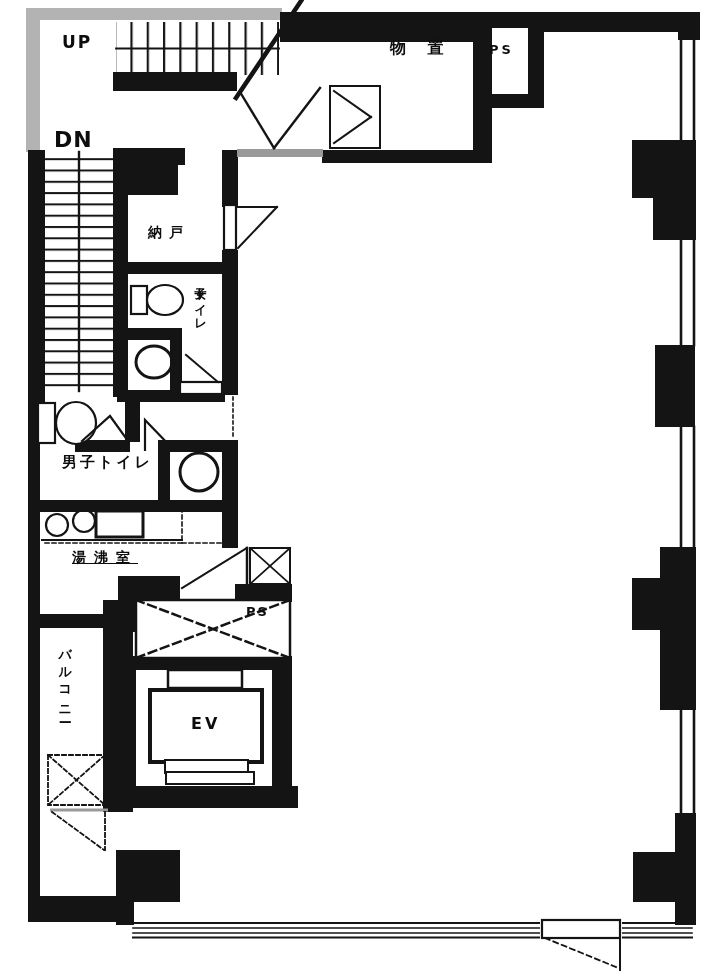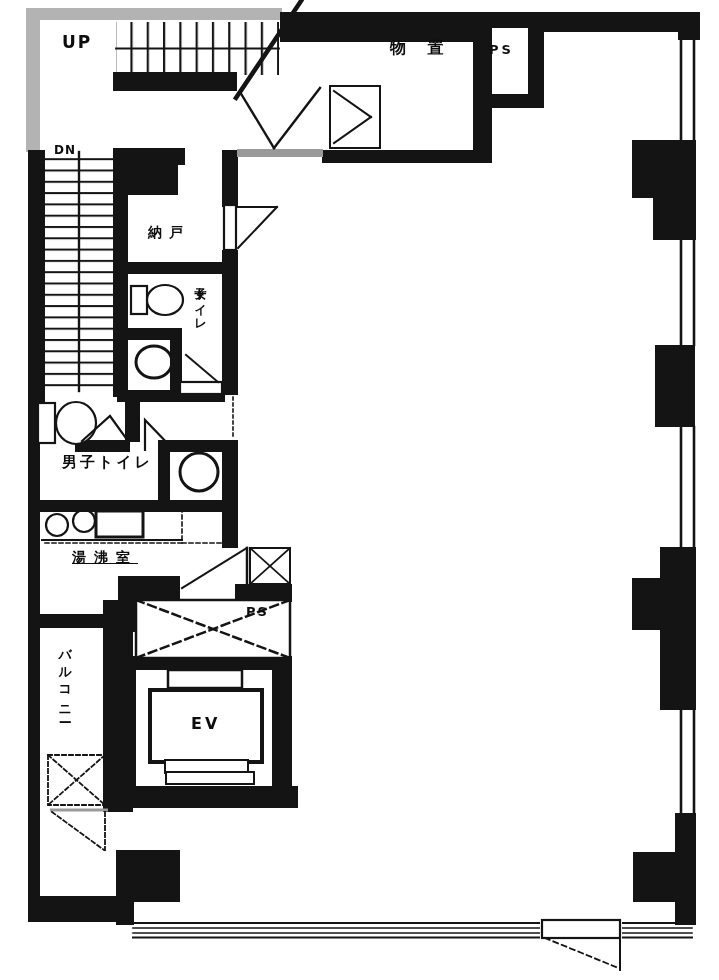--- a/index.html
+++ b/index.html
@@ -199,21 +199,21 @@
     </g>
     <g>
       <line x1="50" y1="810" x2="108" y2="810" stroke="var(--threshold)" stroke-width="3"></line>
       <line class="ln" x1="52" y1="812" x2="104" y2="850" stroke-width="1.8" stroke-dasharray="4 3"></line>
       <line class="ln" x1="105" y1="812" x2="105" y2="850" stroke-width="1.8" stroke-dasharray="4 3"></line>
     </g>
   </svg>
 
   <div class="lbl" style="left:62px;  top:34px;  font-size:17px; letter-spacing:2px;">UP</div>
 
-  <div class="lbl" style="left:54px;  top:144px; font-size:12px; letter-spacing:1px;">DN</div>
+  <div class="lbl" style="left:54px;  top:128px; font-size:22px; letter-spacing:1px;">DN</div>
 
   <div class="lbl" style="left:348px; top:40px;  font-size:16px; letter-spacing:8px;padding-left:42px;">物 置</div>
 
   <div class="lbl" style="left:489px; top:43px;  font-size:13px; letter-spacing:3px;">PS</div>
 
   <div class="lbl" style="left:148px; top:225px; font-size:14px; letter-spacing:7px;">納戸</div>
 
   <div class="lbl vert" style="left:194px; top:278px; font-size:12px; height:90px; letter-spacing:1px;">女子トイレ</div>
 
   <div class="lbl" style="left:62px;  top:455px; font-size:15px; letter-spacing:3px;">男子トイレ</div>

